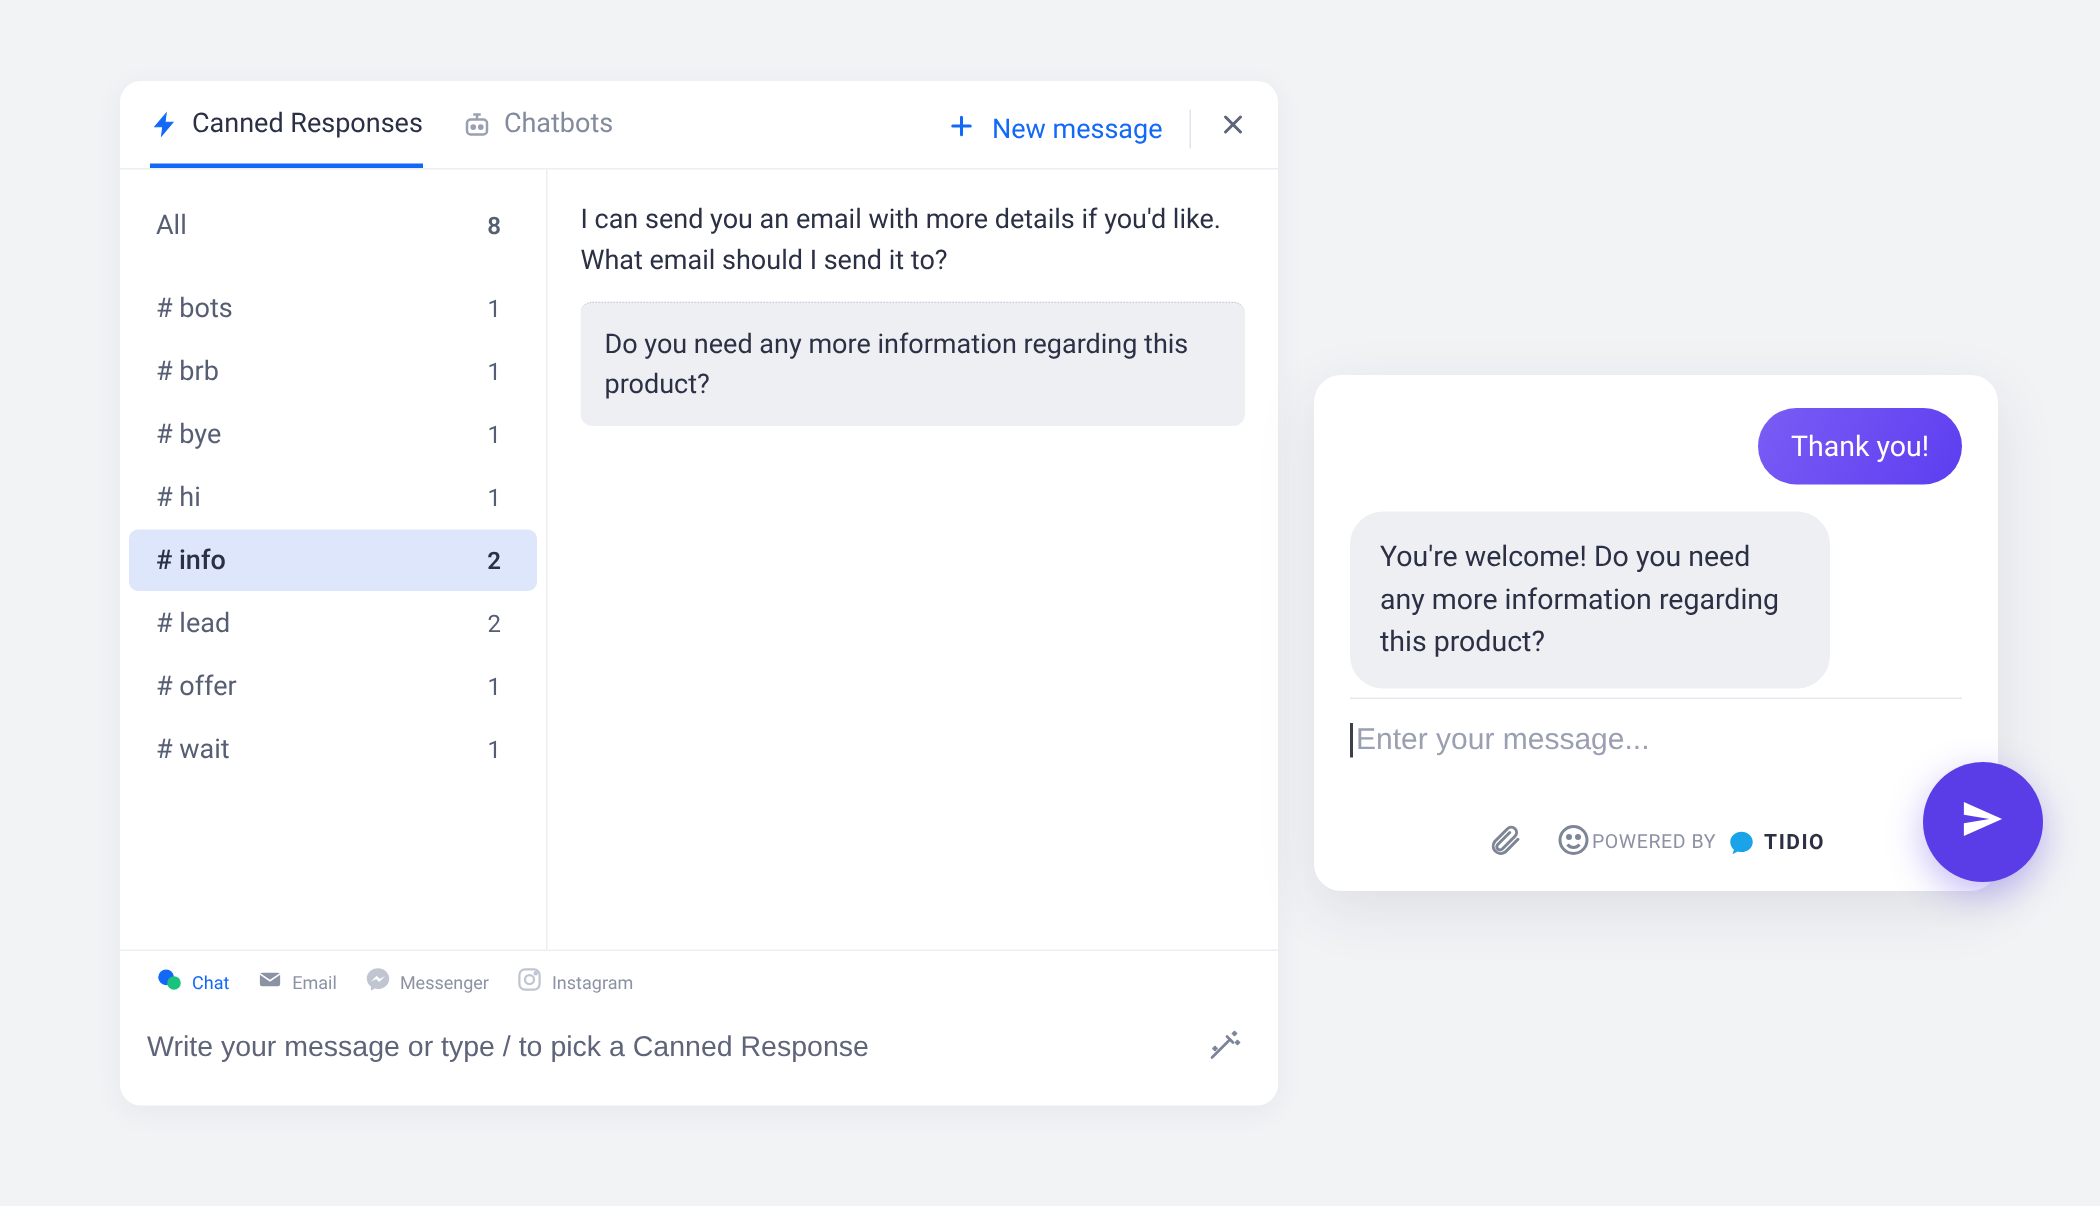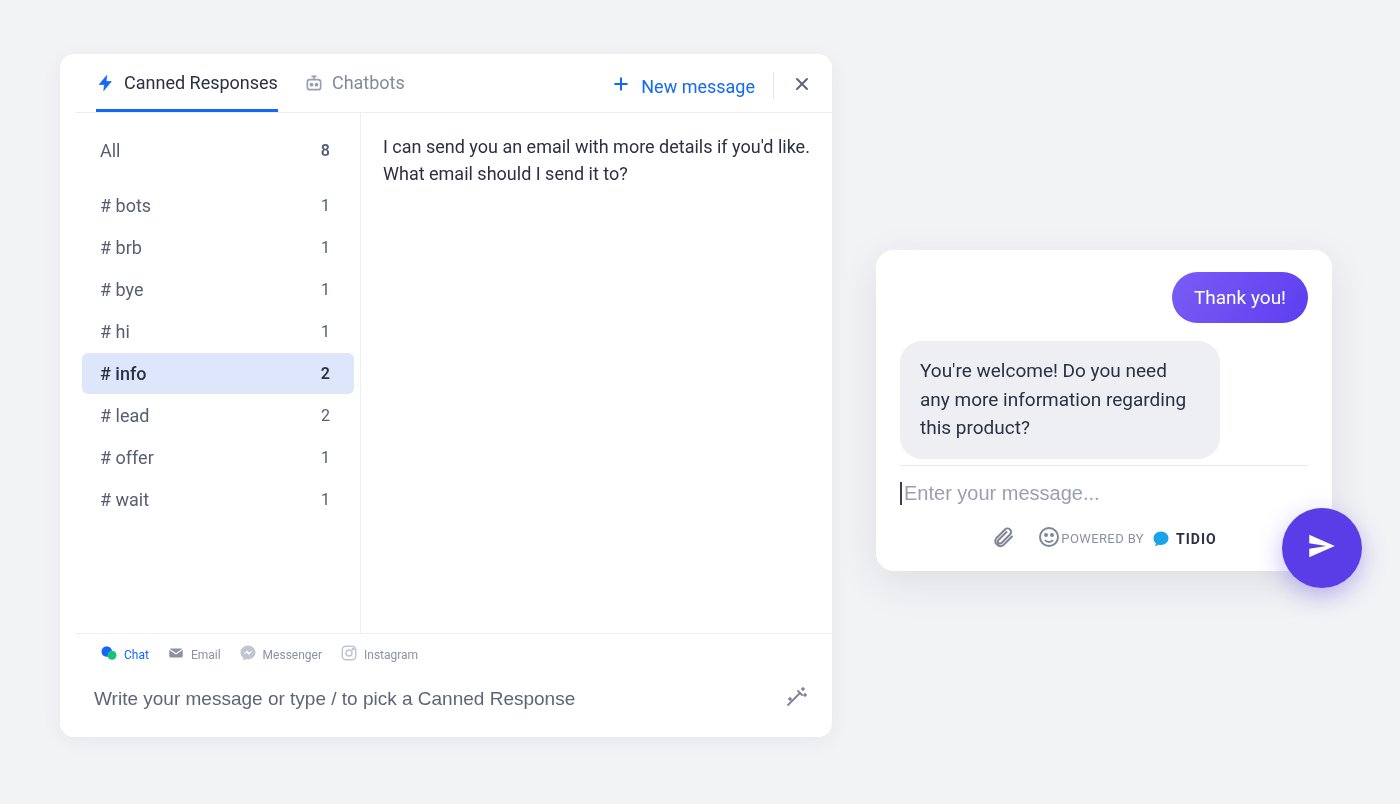--- a/index.html
+++ b/index.html
@@ -7,28 +7,27 @@
     font-family: -apple-system, BlinkMacSystemFont, "Segoe UI", Roboto, Helvetica, Arial, sans-serif;
     background: #f2f3f5;
     width: 1400px;
     height: 804px;
     position: relative;
     color: #2b3044;
   }
   
   .panel {
     position: absolute;
-    left: 60px;
+    left: 80px;
     top: 54px;
     width: 772px;
     background: #fff;
     border-radius: 14px;
     box-shadow: 0 4px 20px rgba(40,48,80,.06);
     overflow: hidden;
-    padding-left: 16px;
   }
   .panel-header {
     display: flex;
     align-items: center;
     padding: 18px 20px 0 20px;
     border-bottom: 1px solid #eceef2;
   }
   .tabs { display: flex; gap: 26px; flex: 1; }
   .tab {
     display: flex; align-items: center; gap: 8px;
@@ -112,21 +111,21 @@
   }
   .bubble-recv {
     align-self:flex-start;
     background:#edeff3; color:#2b3044; font-size:19px;
     padding: 16px 20px; border-radius:22px;
     max-width: 320px; line-height:1.5;
   }
   .chat-divider { height:1px; background:#e6e8ee; margin: 6px 0 16px;}
   .chat-input {
     width:100%; border:none; outline:none; font-size:20px;
-    color:#9aa0b2; background:transparent; margin-bottom: 20px;
+    color:#9aa0b2; background:transparent; margin-bottom: 43px;
     border-left: 2px solid #3d3f4a; padding-left:2px;
   }
   .chat-input::placeholder { color:#9aa0b2; }
   .chat-footer { display:flex; align-items:center; justify-content:center;}
   .chat-icons { display:flex; gap:22px; color:#7e8596;}
   .chat-icons span { cursor:pointer; }
   .powered { display:flex; align-items:center; gap:8px; font-size:13px; color:#8b92a3; letter-spacing:.4px;}
   .tidio-logo { display:inline-flex; align-items:center; gap:6px; color:#2b3044; font-weight:700; letter-spacing:1px; font-size:14px;}
   .tidio-bubble { width:18px; height:18px; display:inline-block;}
 
@@ -226,20 +225,21 @@
         <span class="count">1</span>
       </div>
       <div class="sidebar-row">
         <span># wait</span>
         <span class="count">1</span>
       </div>
     </div>
 
     <div class="preview-area">
       <div class="preview-text">I can send you an email with more details if you'd like. What email should I send it to?</div>
+      <div class="preview-selected">Do you need any more information regarding this product?</div>
     </div>
   </div>
 
   <div class="channel-bar">
     <div class="channel active">
       <span>
         <svg width="18" height="18" viewBox="0 0 24 24">
             <circle cx="9" cy="10" r="7" fill="#1368f8"></circle>
             <circle cx="16" cy="15" r="6" fill="#19c37d"></circle>
           </svg>

